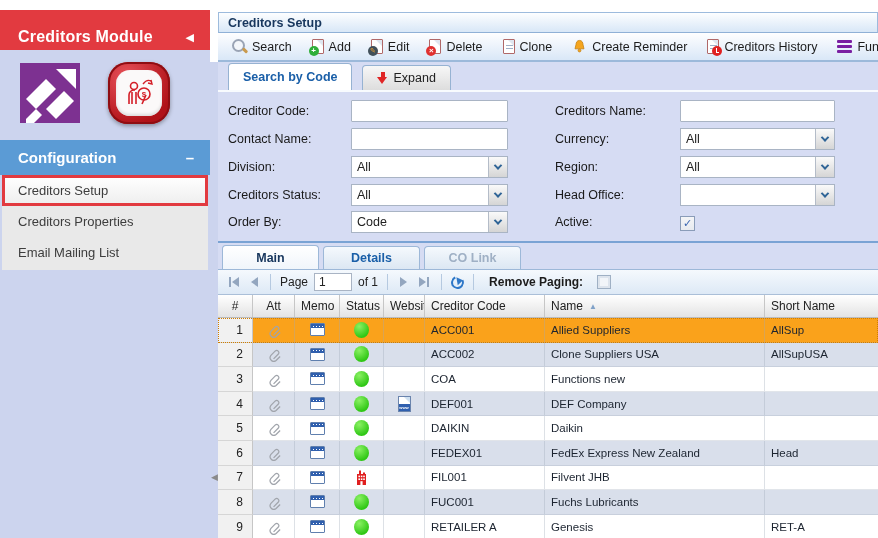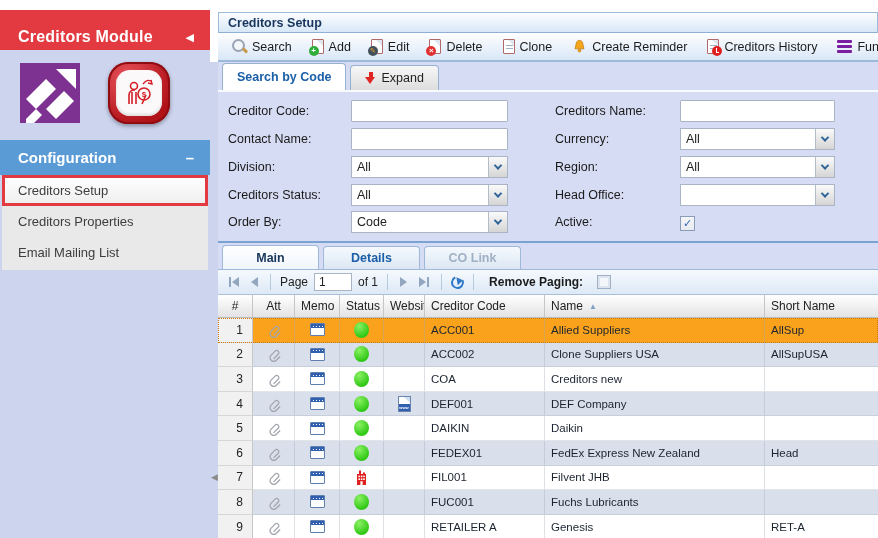--- a/index.html
+++ b/index.html
@@ -71,21 +71,21 @@
     border-left:1px solid #fff; border-bottom:1px solid #fff; }
   .ic-bell { width:15px; height:15px; }
   .ic-funcs { display:flex; flex-direction:column; gap:2px; }
   .ic-funcs i { width:15px; height:3px; background:#7a1fa2; border-radius:1px; }
 
   
   #search-tabs { display:flex; align-items:flex-end; gap:4px; padding:3px 0 0 4px; height:28px; }
   .stab { height:25px; display:flex; align-items:center; gap:5px; padding:0 14px;
     border:1px solid #96b2d2; border-bottom:none; border-radius:4px 4px 0 0;
     font-size:12.5px; font-weight:bold; color:#1a5fa8;
-    background:linear-gradient(#f7f7f7,#dddddd); }
+    background:linear-gradient(#f7f7f7,#dddddd);margin-left:6px; }
   .stab.active { background:#fff; height:27px; position:relative; z-index:2; }
   .stab.expand { color:#222; font-weight:normal; }
   .ic-red-arrow { position:relative; width:11px; height:13px; }
   .ic-red-arrow::before { content:""; position:absolute; left:3.5px; top:0; width:4px; height:6px; background:#e02525; }
   .ic-red-arrow::after { content:""; position:absolute; left:0; top:5px; border:5.5px solid transparent;
     border-top:7px solid #e02525; }
 
   #form-panel { position:relative; height:151px; background:#d6dcf3; border-top:2px solid #f8fbfe; }
   .frow { position:absolute; display:flex; align-items:center; height:22px; }
   .flabel { font-size:12.5px; color:#1a1a1a; }
@@ -469,21 +469,21 @@
           </svg>
         </div>
         <div class="gc c2 center">
           <span class="ic-memo"></span>
         </div>
         <div class="gc c3 center">
           <span class="ic-green"></span>
         </div>
         <div class="gc c4 center"></div>
         <div class="gc c5">COA</div>
-        <div class="gc c6">Creditors new</div>
+        <div class="gc c6">Functions new</div>
         <div class="gc c7" style="border-right:none;"></div>
       </div>
       <div class="grow stripe">
         <div class="gc c0 num">4</div>
         <div class="gc c1 center">
           <svg width="14" height="16" viewBox="0 0 16 16">
             <path d="M7.5 13.5 L13 8 a2.5 2.5 0 0 0 -3.5 -3.5 L4.5 9.5 a4.2 4.2 0 0 0 5.9 5.9 L15 10.8" fill="none" stroke="#a0a4ab" stroke-width="1.4"></path>
           </svg>
         </div>
         <div class="gc c2 center">

